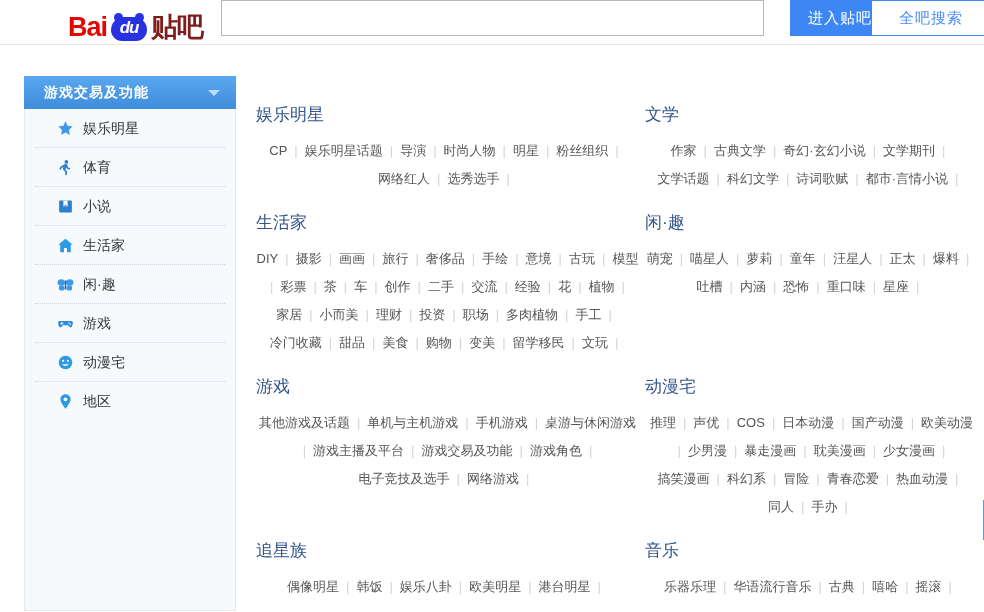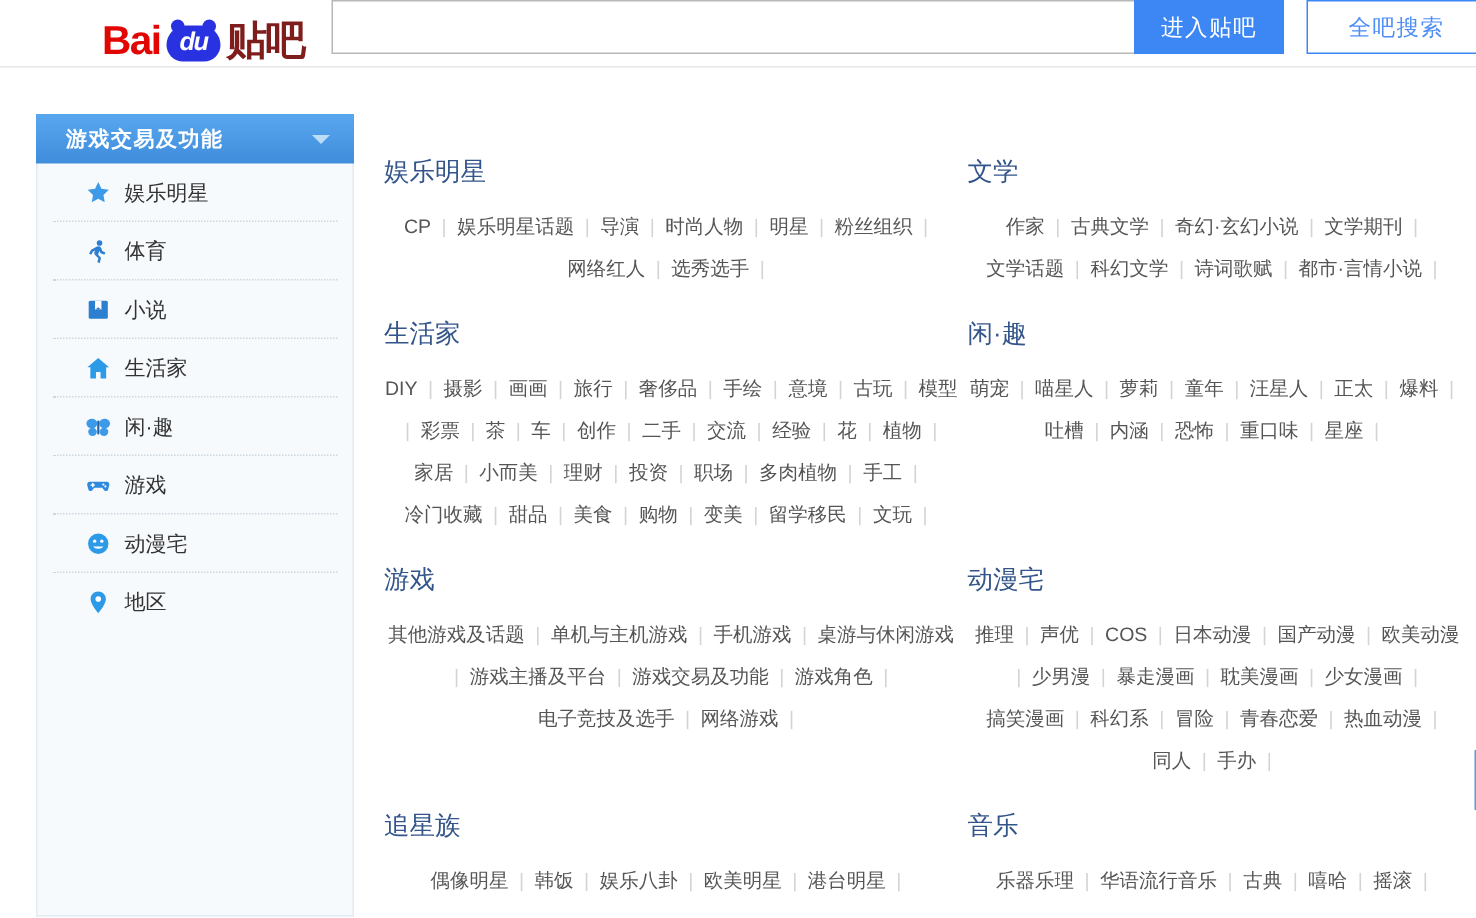--- a/index.html
+++ b/index.html
@@ -71,21 +71,21 @@
     border: 1px solid #b8b8b8;
     background: #fff;
     outline: none;
     font-size: 14px;
     padding: 0 8px;
     font-family: "Liberation Sans", sans-serif;
     color: #333;
   }
   .btn-enter {
     position: absolute;
-    left: 756px; top: 0px;
+    left: 790px; top: 0px;
     width: 100px; height: 36px;
     background: #3d87f5;
     color: #fff;
     border: none;
     font-size: 15px;
     cursor: pointer;
     font-family: "Liberation Sans", sans-serif;
     letter-spacing: 1px;
   }
   .btn-search-all {

